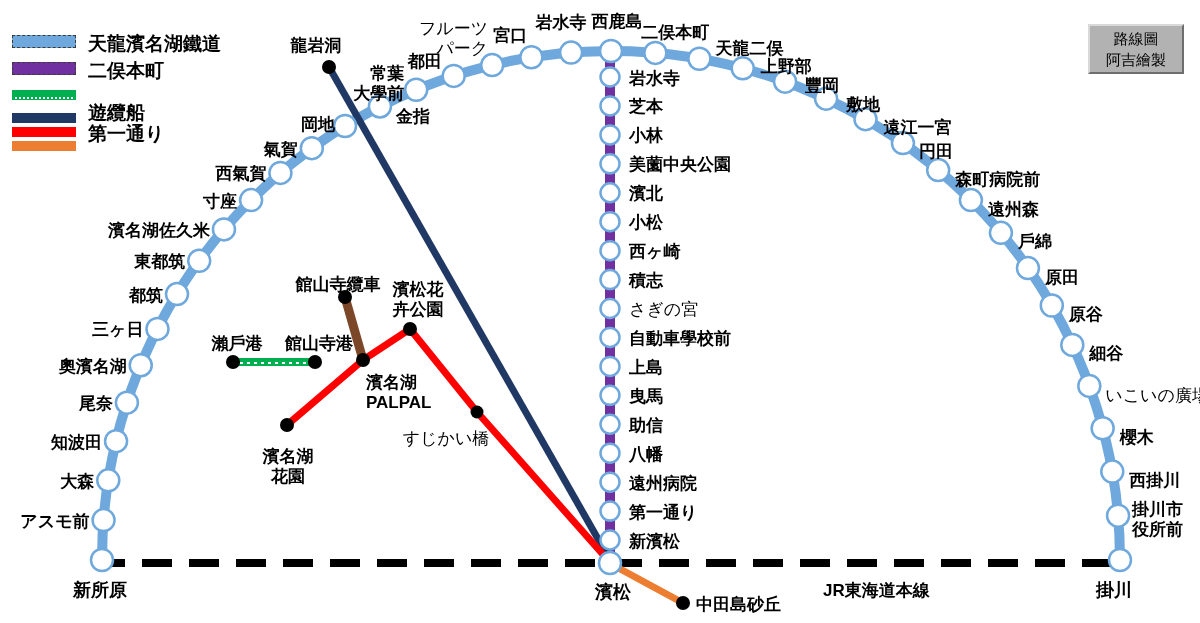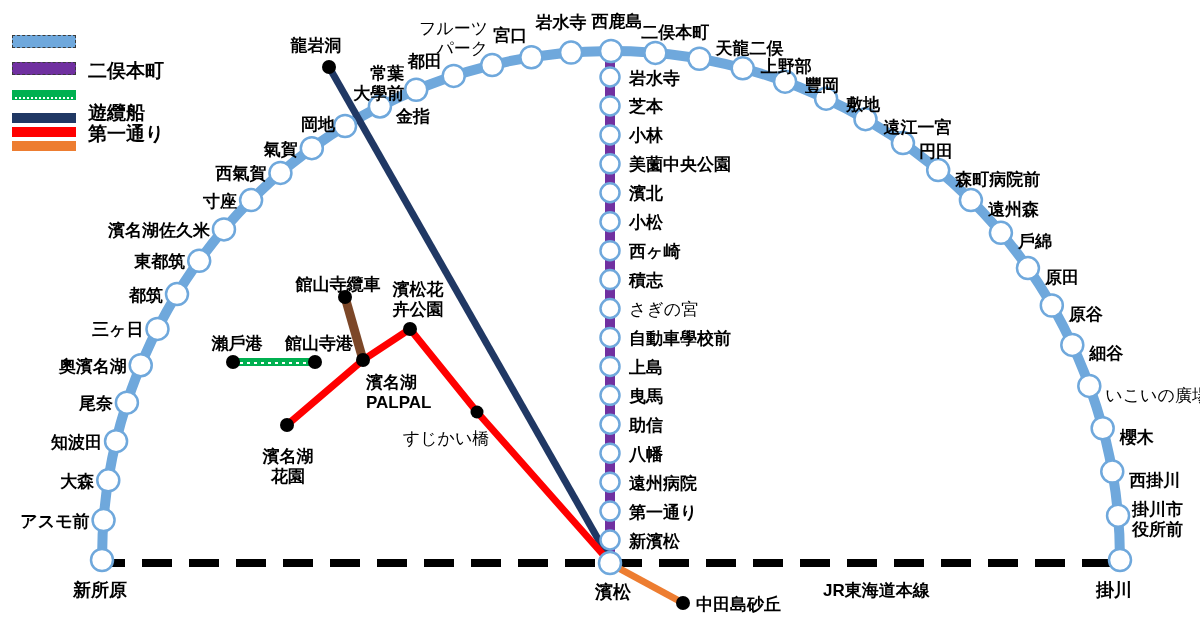--- a/index.html
+++ b/index.html
@@ -179,19 +179,24 @@
       <text x="613" y="592" text-anchor="middle" dominant-baseline="central" font-size="18" font-weight="bold">濱松</text>
     </svg>
 
   <div class="legend">
     <div class="lg-bar b0 dashed" style="background: rgb(111, 168, 220);"></div>
     <div class="lg-bar b1 dashed" style="background: rgb(112, 48, 160);"></div>
     <div class="lg-bar b2 dotted" style="background: rgb(0, 176, 80);"></div>
     <div class="lg-bar b3" style="background: rgb(32, 56, 100);"></div>
     <div class="lg-bar b4" style="background: rgb(255, 0, 0);"></div>
     <div class="lg-bar b5" style="background: rgb(237, 125, 49);"></div>
+    <div class="legend-label l0">天龍濱名湖鐵道</div>
     <div class="legend-label l1">二俣本町</div>
     <div class="legend-label l2">遊纜船</div>
     <div class="legend-label l4">第一通り</div>
   </div>
 
+  <div class="credit">
+    <div>路線圖</div>
+    <div>阿吉繪製</div>
+  </div>
 
 </div>
 
 </body></html>

